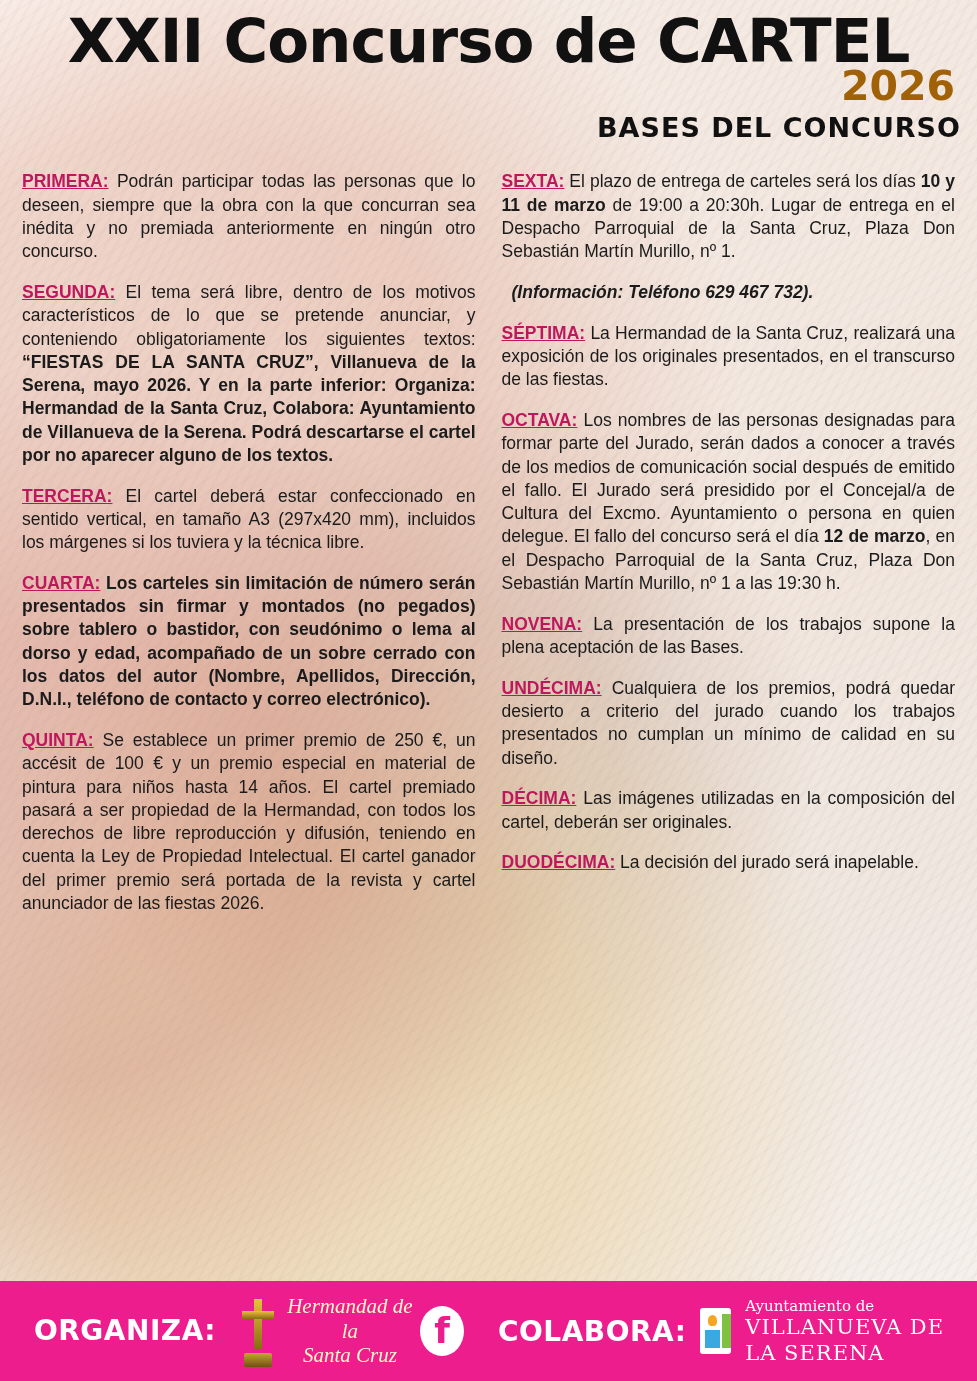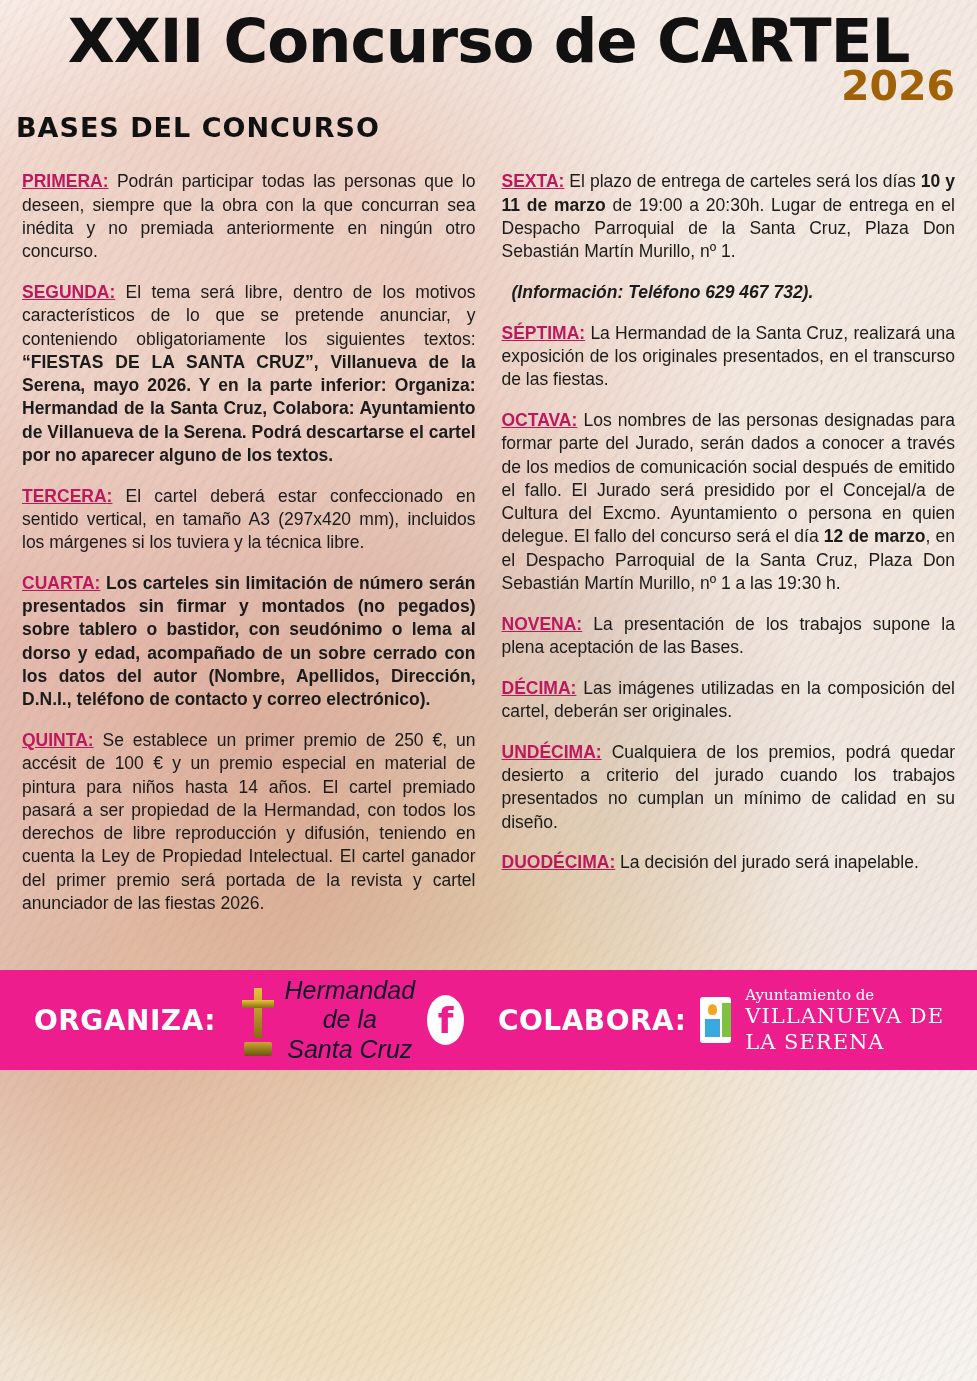--- a/index.html
+++ b/index.html
@@ -21,21 +21,21 @@
       radial-gradient(circle at 75% 18%, rgba(240,225,215,.55) 0 25%, rgba(240,225,215,0) 50%),
       linear-gradient(160deg,#fdfbf8 0%,#f6f1ec 35%,#efe7e0 70%,#f7f3ef 100%);
     z-index:0;
   }
   .bg-wash:after{
     content:"";position:absolute;inset:0;
     background:
       repeating-linear-gradient(118deg, rgba(170,140,120,.05) 0 3px, rgba(255,255,255,0) 3px 9px),
       repeating-linear-gradient(-34deg, rgba(150,120,150,.04) 0 2px, rgba(255,255,255,0) 2px 11px);
   }
-  .page{position:relative;z-index:2;width:977px;height:1070px;}
+  .page{position:relative;z-index:2;width:977px;height:1381px;}
 
   
   .header{padding:10px 16px 0 16px;}
   .title-top{
     font-family:"DejaVu Sans", sans-serif;
     font-weight:bold;
     font-size:61px;
     letter-spacing:-1px;
     color:#111;
     text-align:center;
@@ -61,21 +61,21 @@
     line-height:1.02;
     letter-spacing:-1px;
     margin-top:-2px;
     white-space:nowrap;
   }
   .subtitle{
     font-family:"DejaVu Sans", sans-serif;
     font-weight:bold;
     font-size:27px;
     color:#111;
-    text-align:left;
+    text-align:right;
     letter-spacing:1px;
     margin-top:6px;
   }
 
   
   .columns{
     display:flex;
     gap:26px;
     padding:10px 22px 0 22px;
     box-sizing:border-box;
@@ -129,22 +129,22 @@
   .cross:after{
     content:"";position:absolute;left:10px;top:16px;width:32px;height:8px;
     background:linear-gradient(#e8c33a,#8a6a14);
   }
   .cross .base{
     position:absolute;left:12px;bottom:0;width:28px;height:14px;
     background:linear-gradient(#caa62e,#6d5410);
     border-radius:2px;
   }
   .hermandad{
-    color:#0f172a;font-family:Liberation Sans, sans-serif;font-style:italic;
-    font-size:25px;line-height:1.18;text-align:center;
+    color:#fef9c3;font-family:Liberation Serif, serif;font-style:italic;
+    font-size:21px;line-height:1.18;text-align:center;
   }
   .fb{
     width:50px;height:50px;border-radius:50%;background:#fff;
     display:flex;align-items:center;justify-content:center;
     color:#ee1d8e;font-family:"DejaVu Sans", sans-serif;font-weight:bold;font-size:36px;
     margin:0 6px;
   }
   .footer-right{
     display:flex;align-items:center;gap:14px;flex:1;padding-left:28px;
   }
@@ -211,25 +211,25 @@
 
       <p class="rule">
         <span class="lbl">OCTAVA:</span><span> Los nombres de las personas designadas para formar parte del Jurado, serán dados a conocer a través de los medios de comunicación social después de emitido el fallo. El Jurado será presidido por el Concejal/a de Cultura del Excmo. Ayuntamiento o persona en quien delegue. El fallo del concurso será el día </span><span class="b">12 de marzo</span><span>, en el Despacho Parroquial de la Santa Cruz, Plaza Don Sebastián Martín Murillo, nº 1 a las 19:30 h.</span>
       </p>
 
       <p class="rule">
         <span class="lbl">NOVENA:</span><span> La presentación de los trabajos supone la plena aceptación de las Bases.</span>
       </p>
 
       <p class="rule">
+        <span class="lbl">UNDÉCIMA:</span><span> Cualquiera de los premios, podrá quedar desierto a criterio del jurado cuando los trabajos presentados no cumplan un mínimo de calidad en su diseño.</span>
+      </p>
+
+      <p class="rule">
         <span class="lbl">DÉCIMA:</span><span> Las imágenes utilizadas en la composición del cartel, deberán ser originales.</span>
-      </p>
-
-      <p class="rule">
-        <span class="lbl">UNDÉCIMA:</span><span> Cualquiera de los premios, podrá quedar desierto a criterio del jurado cuando los trabajos presentados no cumplan un mínimo de calidad en su diseño.</span>
       </p>
 
       <p class="rule">
         <span class="lbl">DUODÉCIMA:</span><span> La decisión del jurado será inapelable.</span>
       </p>
 
     </div>
   </div>
 
   <div class="footer">

